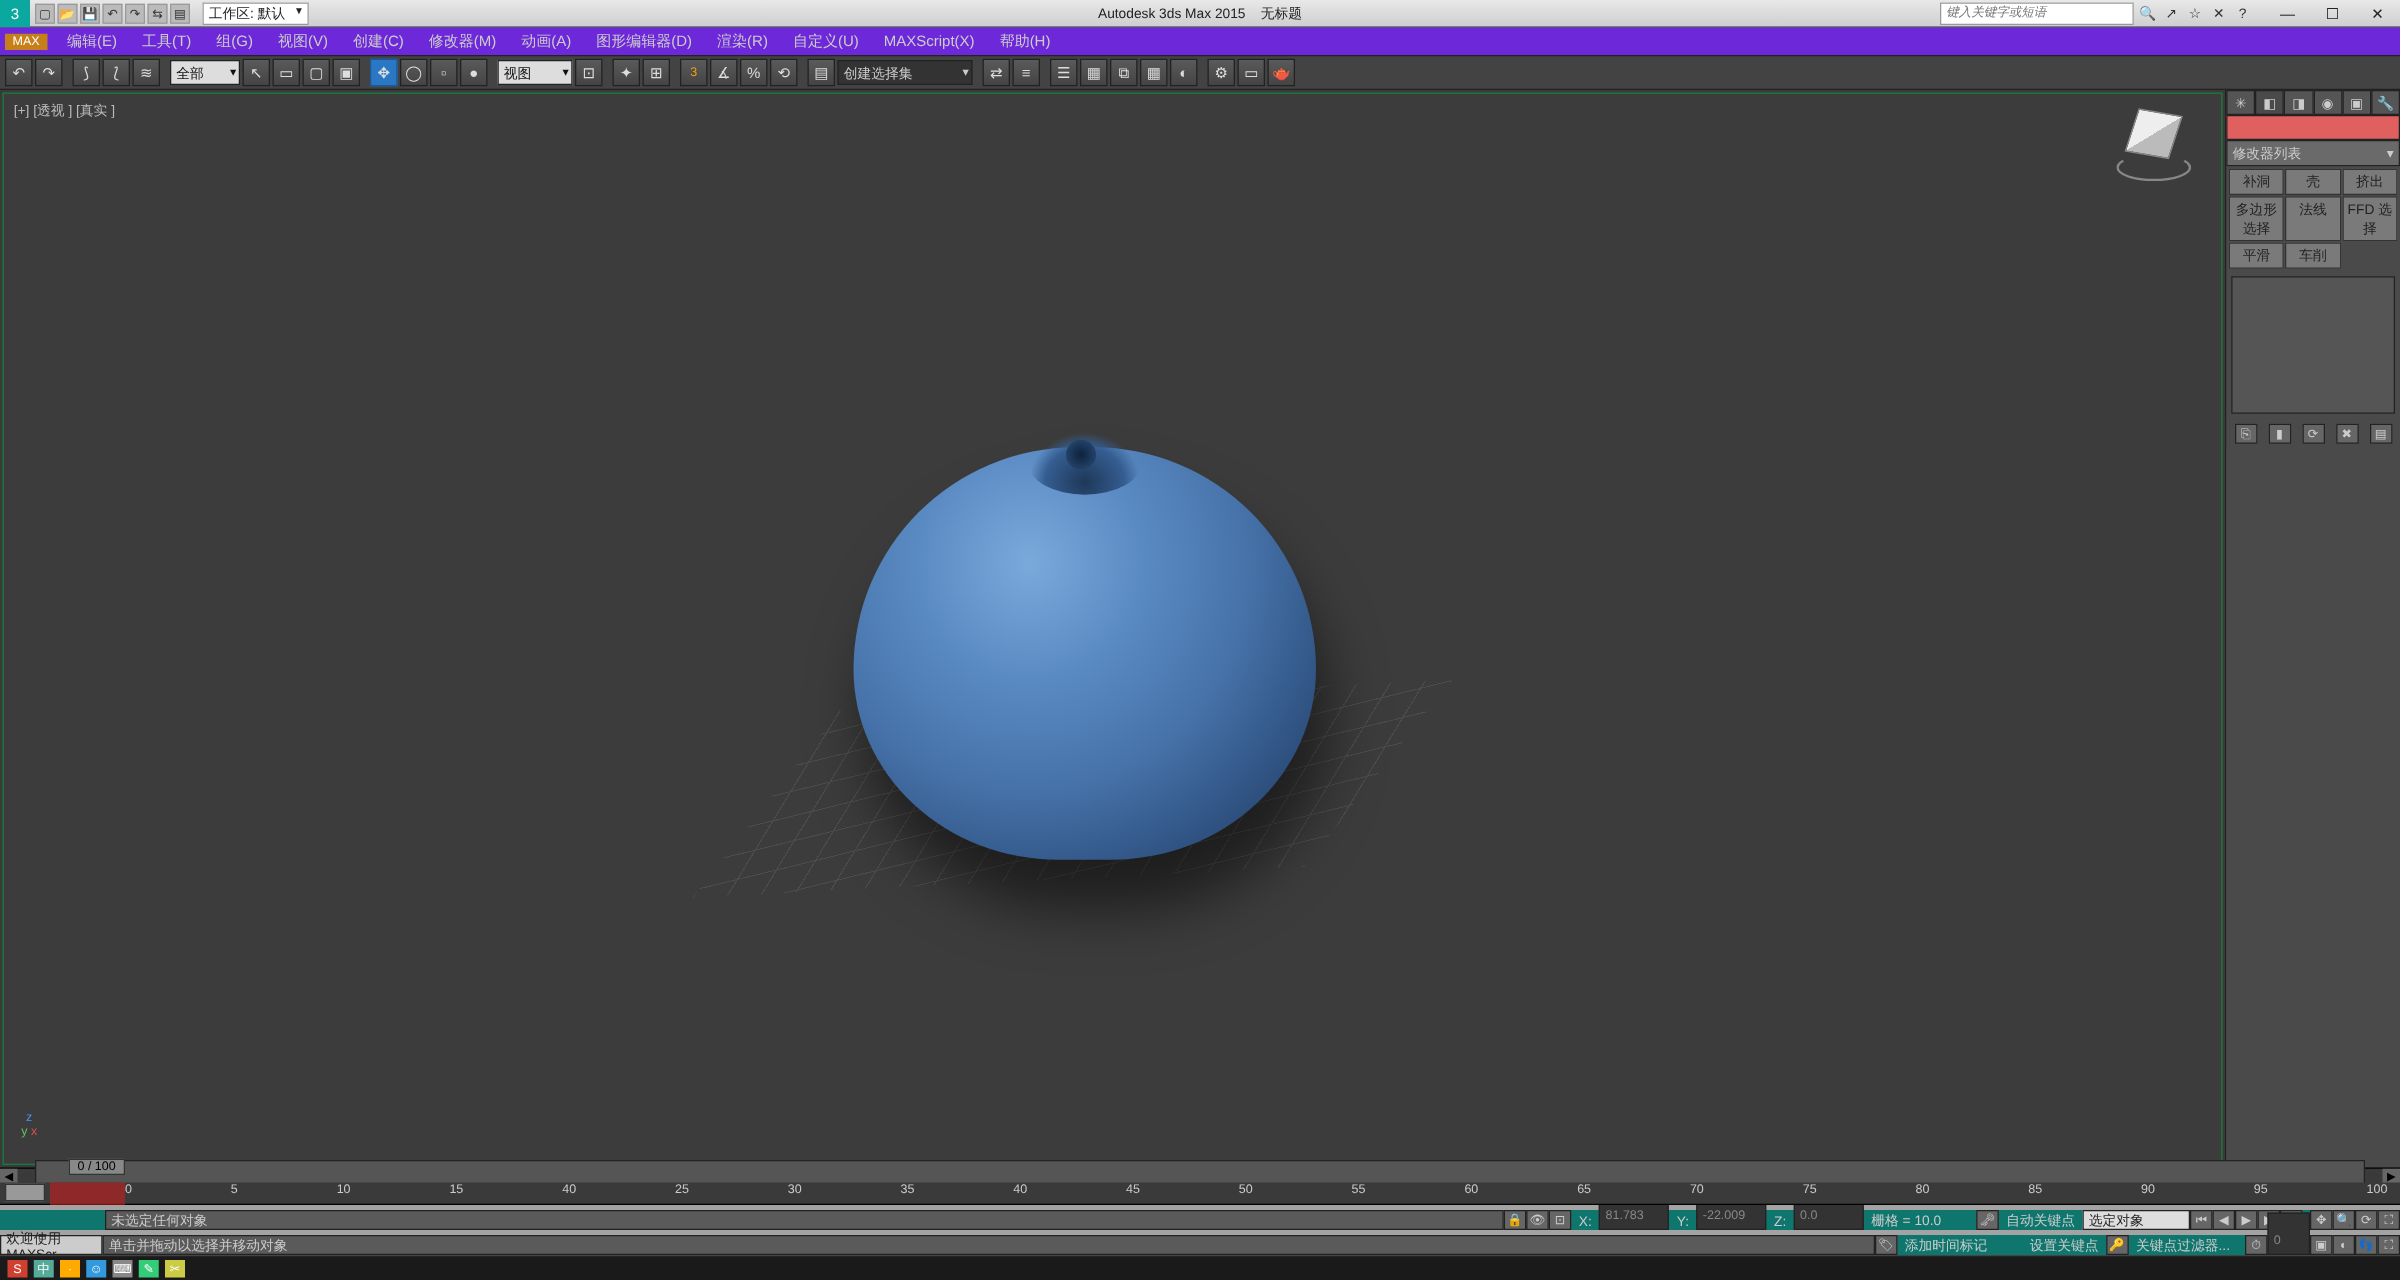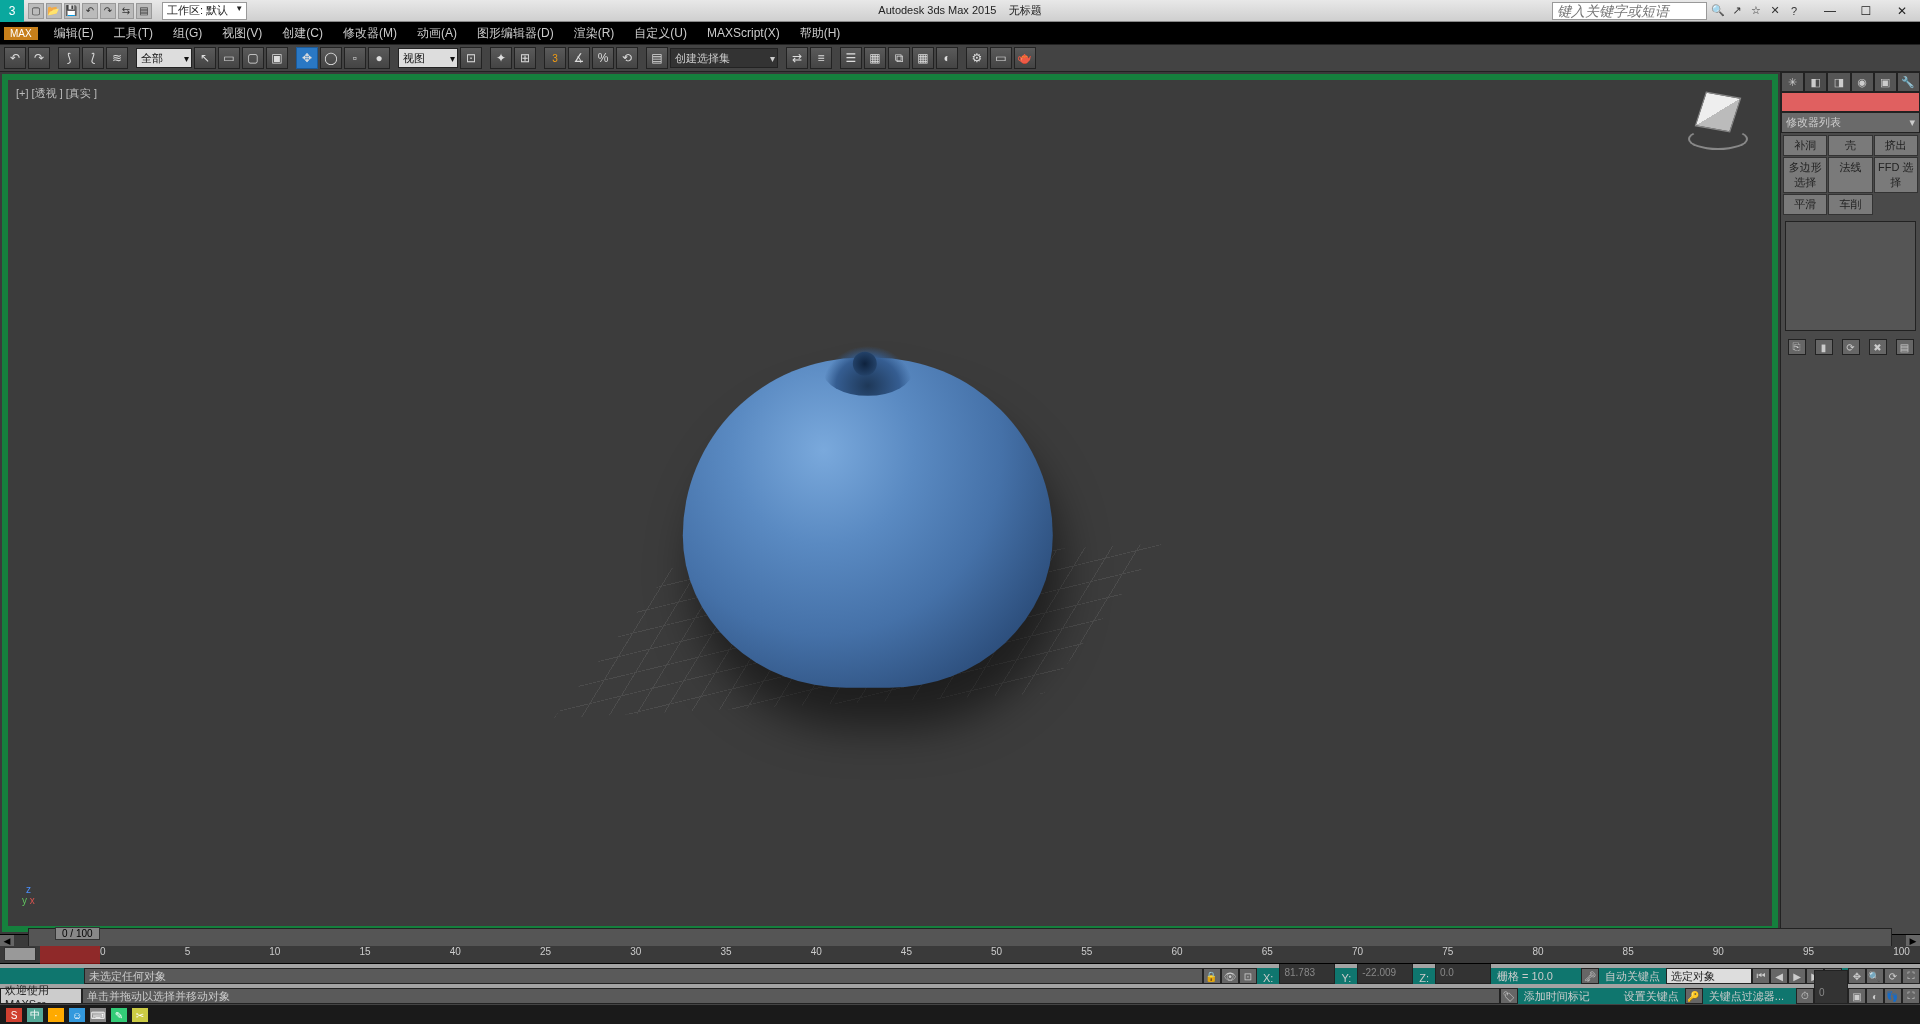--- a/index.html
+++ b/index.html
@@ -7,42 +7,42 @@
 
 
 .titlebar { height:22px; background:linear-gradient(#e8e8e8,#cfcfcf); display:flex; align-items:center; font-size:11px; color:#222; border-bottom:1px solid #888; }
 .titlebar .logo { width:24px; height:22px; background:#0aa89e; display:flex; align-items:center; justify-content:center; color:#fff; font-size:12px; }
 .titlebar .qat { display:flex; gap:2px; margin-left:4px; }
 .titlebar .qat span { width:16px; height:16px; background:#bbb; border:1px solid #999; display:flex; align-items:center; justify-content:center; font-size:10px; color:#333; }
 .titlebar .ws { margin-left:10px; background:#fff; border:1px solid #999; padding:0 18px 0 4px; height:18px; font-size:11px; position:relative; }
 .titlebar .ws:after{content:"▼"; position:absolute; right:3px; top:1px; font-size:8px;}
 .titlebar .center { position:absolute; left:50%; transform:translateX(-50%); }
 .titlebar .search { margin-left:auto; display:flex; align-items:center; gap:3px; }
-.titlebar .search input { width:155px; height:18px; font-size:14px; font-style:italic; padding:0 4px; border:1px solid #999; color:#888; background:#fff; }
+.titlebar .search input { width:155px; height:18px; font-size:10px; font-style:italic; padding:0 4px; border:1px solid #999; color:#888; background:#fff; }
 .titlebar .search span { width:16px; height:16px; display:flex; align-items:center; justify-content:center; font-size:11px; color:#333; }
 .titlebar .winbtns { display:flex; margin-left:10px; }
 .titlebar .winbtns span { width:36px; height:22px; display:flex; align-items:center; justify-content:center; font-size:12px; }
 
 
-.menubar { height:22px; background:#000000; display:flex; align-items:center; padding-left:4px; font-size:12px; color:#ccc; }
+.menubar { height:22px; background:#6d28d9; display:flex; align-items:center; padding-left:4px; font-size:12px; color:#ccc; }
 .menubar .maxbtn { background:#c77f1a; color:#fff; padding:1px 6px; font-size:10px; margin-right:6px; }
 .menubar .mi { padding:2px 10px; }
 
 
 .toolbar { height:28px; background:#434343; border-top:1px solid #222; border-bottom:1px solid #222; display:flex; align-items:center; padding:0 4px; gap:2px; }
 .tbtn { width:22px; height:22px; background:linear-gradient(#5a5a5a,#444); border:1px solid #222; display:flex; align-items:center; justify-content:center; font-size:12px; color:#ddd; }
 .tbtn.active{ background:#2a78c4; border-color:#1a5a9a;}
 .tsep { width:4px; }
 .tsel { height:20px; background:#ddd; border:1px solid #222; font-size:11px; padding:0 14px 0 4px; color:#111; display:flex; align-items:center; position:relative;}
 .tsel:after{content:"▾"; position:absolute; right:2px; font-size:10px;}
 .tsel.dark{background:#333;color:#ccc;}
 
 
 .middle { flex:1; display:flex; min-height:0; }
-.viewport { flex:1; background:#3c3c3c; position:relative; border:6px solid #15803d; margin:2px;text-align:center; }
+.viewport { flex:1; background:#3c3c3c; position:relative; border:1px solid #15803d; margin:2px;text-align:center; }
 .vlabel { position:absolute; top:6px; left:8px; color:#bbb; font-size:11px; }
 .viewcube { position:absolute; top:14px; right:20px; width:66px; height:56px; }
 .viewcube .cube{ width:36px; height:36px; background:linear-gradient(135deg,#eee 50%,#bbb 50%); border:1px solid #888; position:absolute; left:14px; top:0; transform:rotate(10deg) skewX(-8deg); }
 .viewcube .ring{ width:60px; height:22px; border:2px solid #888; border-radius:50%; position:absolute; bottom:0; left:2px; border-top-color:transparent; }
 .axis { position:absolute; bottom:20px; left:14px; font-size:10px; color:#888;}
 .axis .z{color:#4a90ff;} .axis .y{color:#5fc35f;} .axis .x{color:#d9534f;}
 
 
 .scene{ position:absolute; left:50%; top:50%; transform:translate(-56%,-44%);}
 .grid{ position:absolute; width:470px; height:150px; background:

